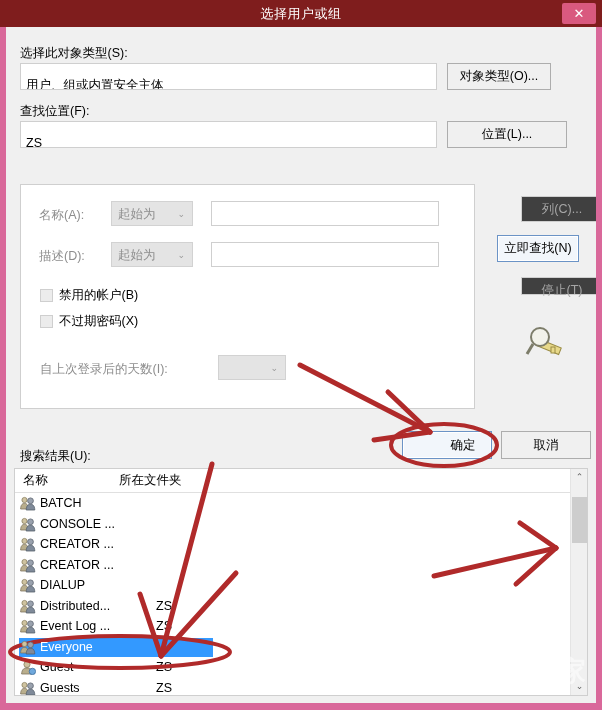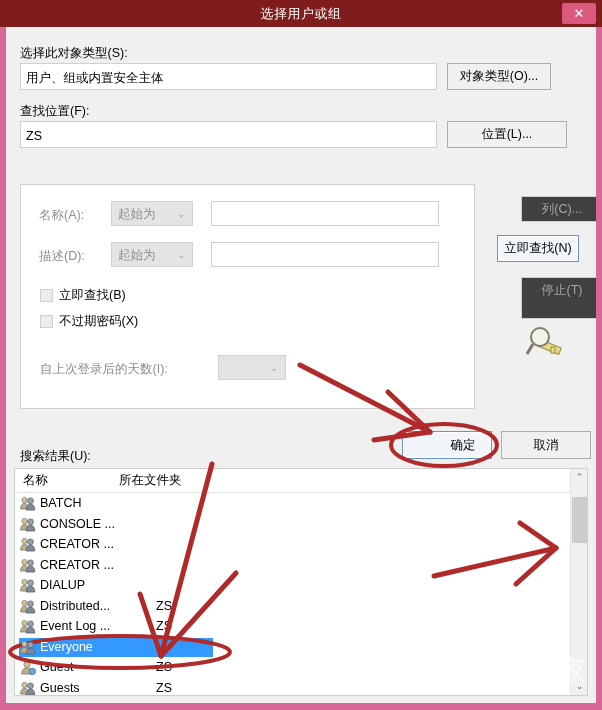--- a/index.html
+++ b/index.html
@@ -65,21 +65,21 @@
   }
   .lbl.dim { color: #8d8d8d; }
 
   .tf {
     position: absolute;
     background: #ffffff;
     border: 1px solid #cfcfcf;
     box-sizing: border-box;
     font-size: 12.5px;
     color: #000;
-    padding: 1px 5px;
+    padding: 8px 5px;
     line-height: 26px;
     overflow: hidden;
     white-space: nowrap;
   }
   .btn {
     position: absolute;
     background: #f0f0f0;
     border: 1px solid #adadad;
     box-sizing: border-box;
     font-size: 12.5px;
@@ -281,35 +281,35 @@
       <div class="tf" style="left:190px; top:16px; width:228px; height:25px; line-height:23px;"></div>
 
       <div class="lbl dim" style="left:18px; top:63px;">描述(D):</div>
       <div class="combo" style="left:90px; top:57px; width:82px; height:25px;">
         <span>起始为</span>
         <span class="arrow">⌄</span>
       </div>
       <div class="tf" style="left:190px; top:57px; width:228px; height:25px; line-height:23px;"></div>
 
       <div class="chk" style="left:19px; top:104px;"></div>
-      <div class="lbl" style="left:38px; top:102px;">立即查找(B)</div>
+      <div class="lbl" style="left:38px; top:102px;">禁用的帐户(B)</div>
 
       <div class="chk" style="left:19px; top:130px;"></div>
       <div class="lbl" style="left:38px; top:128px;">不过期密码(X)</div>
 
       <div class="lbl dim" style="left:19px; top:176px;">自上次登录后的天数(I):</div>
       <div class="combo" style="left:197px; top:170px; width:68px; height:25px;">
         <span></span>
         <span class="arrow">⌄</span>
       </div>
     </div>
 
     <div class="btn disabled" style="left:491px; top:169px; width:82px; height:26px; line-height:24px;">列(C)...</div>
     <div class="btn default" style="left:491px; top:208px; width:82px; height:27px; line-height:25px;">立即查找(N)</div>
-    <div class="btn disabled" style="left:491px; top:250px; width:82px; height:42px; line-height:24px;">停止(T)</div>
+    <div class="btn disabled" style="left:491px; top:250px; width:82px; height:18px; line-height:24px;">停止(T)</div>
 
     <div style="position:absolute; left:519px; top:296px; width:44px; height:40px;">
       <svg width="44" height="40" viewBox="0 0 44 40">
         <g>
           <rect x="14" y="16" width="24" height="7" fill="#e8d98a" stroke="#9a8c45" stroke-width="1" transform="rotate(22 14 16)"></rect>
           <rect x="26" y="24" width="4" height="6" fill="#e8d98a" stroke="#9a8c45" stroke-width="1"></rect>
           <circle cx="15" cy="14" r="9" fill="#f2f2ea" stroke="#7d7d6a" stroke-width="2"></circle>
           <line x1="8" y1="21" x2="2" y2="31" stroke="#7d7d6a" stroke-width="3"></line>
         </g>
       </svg>

